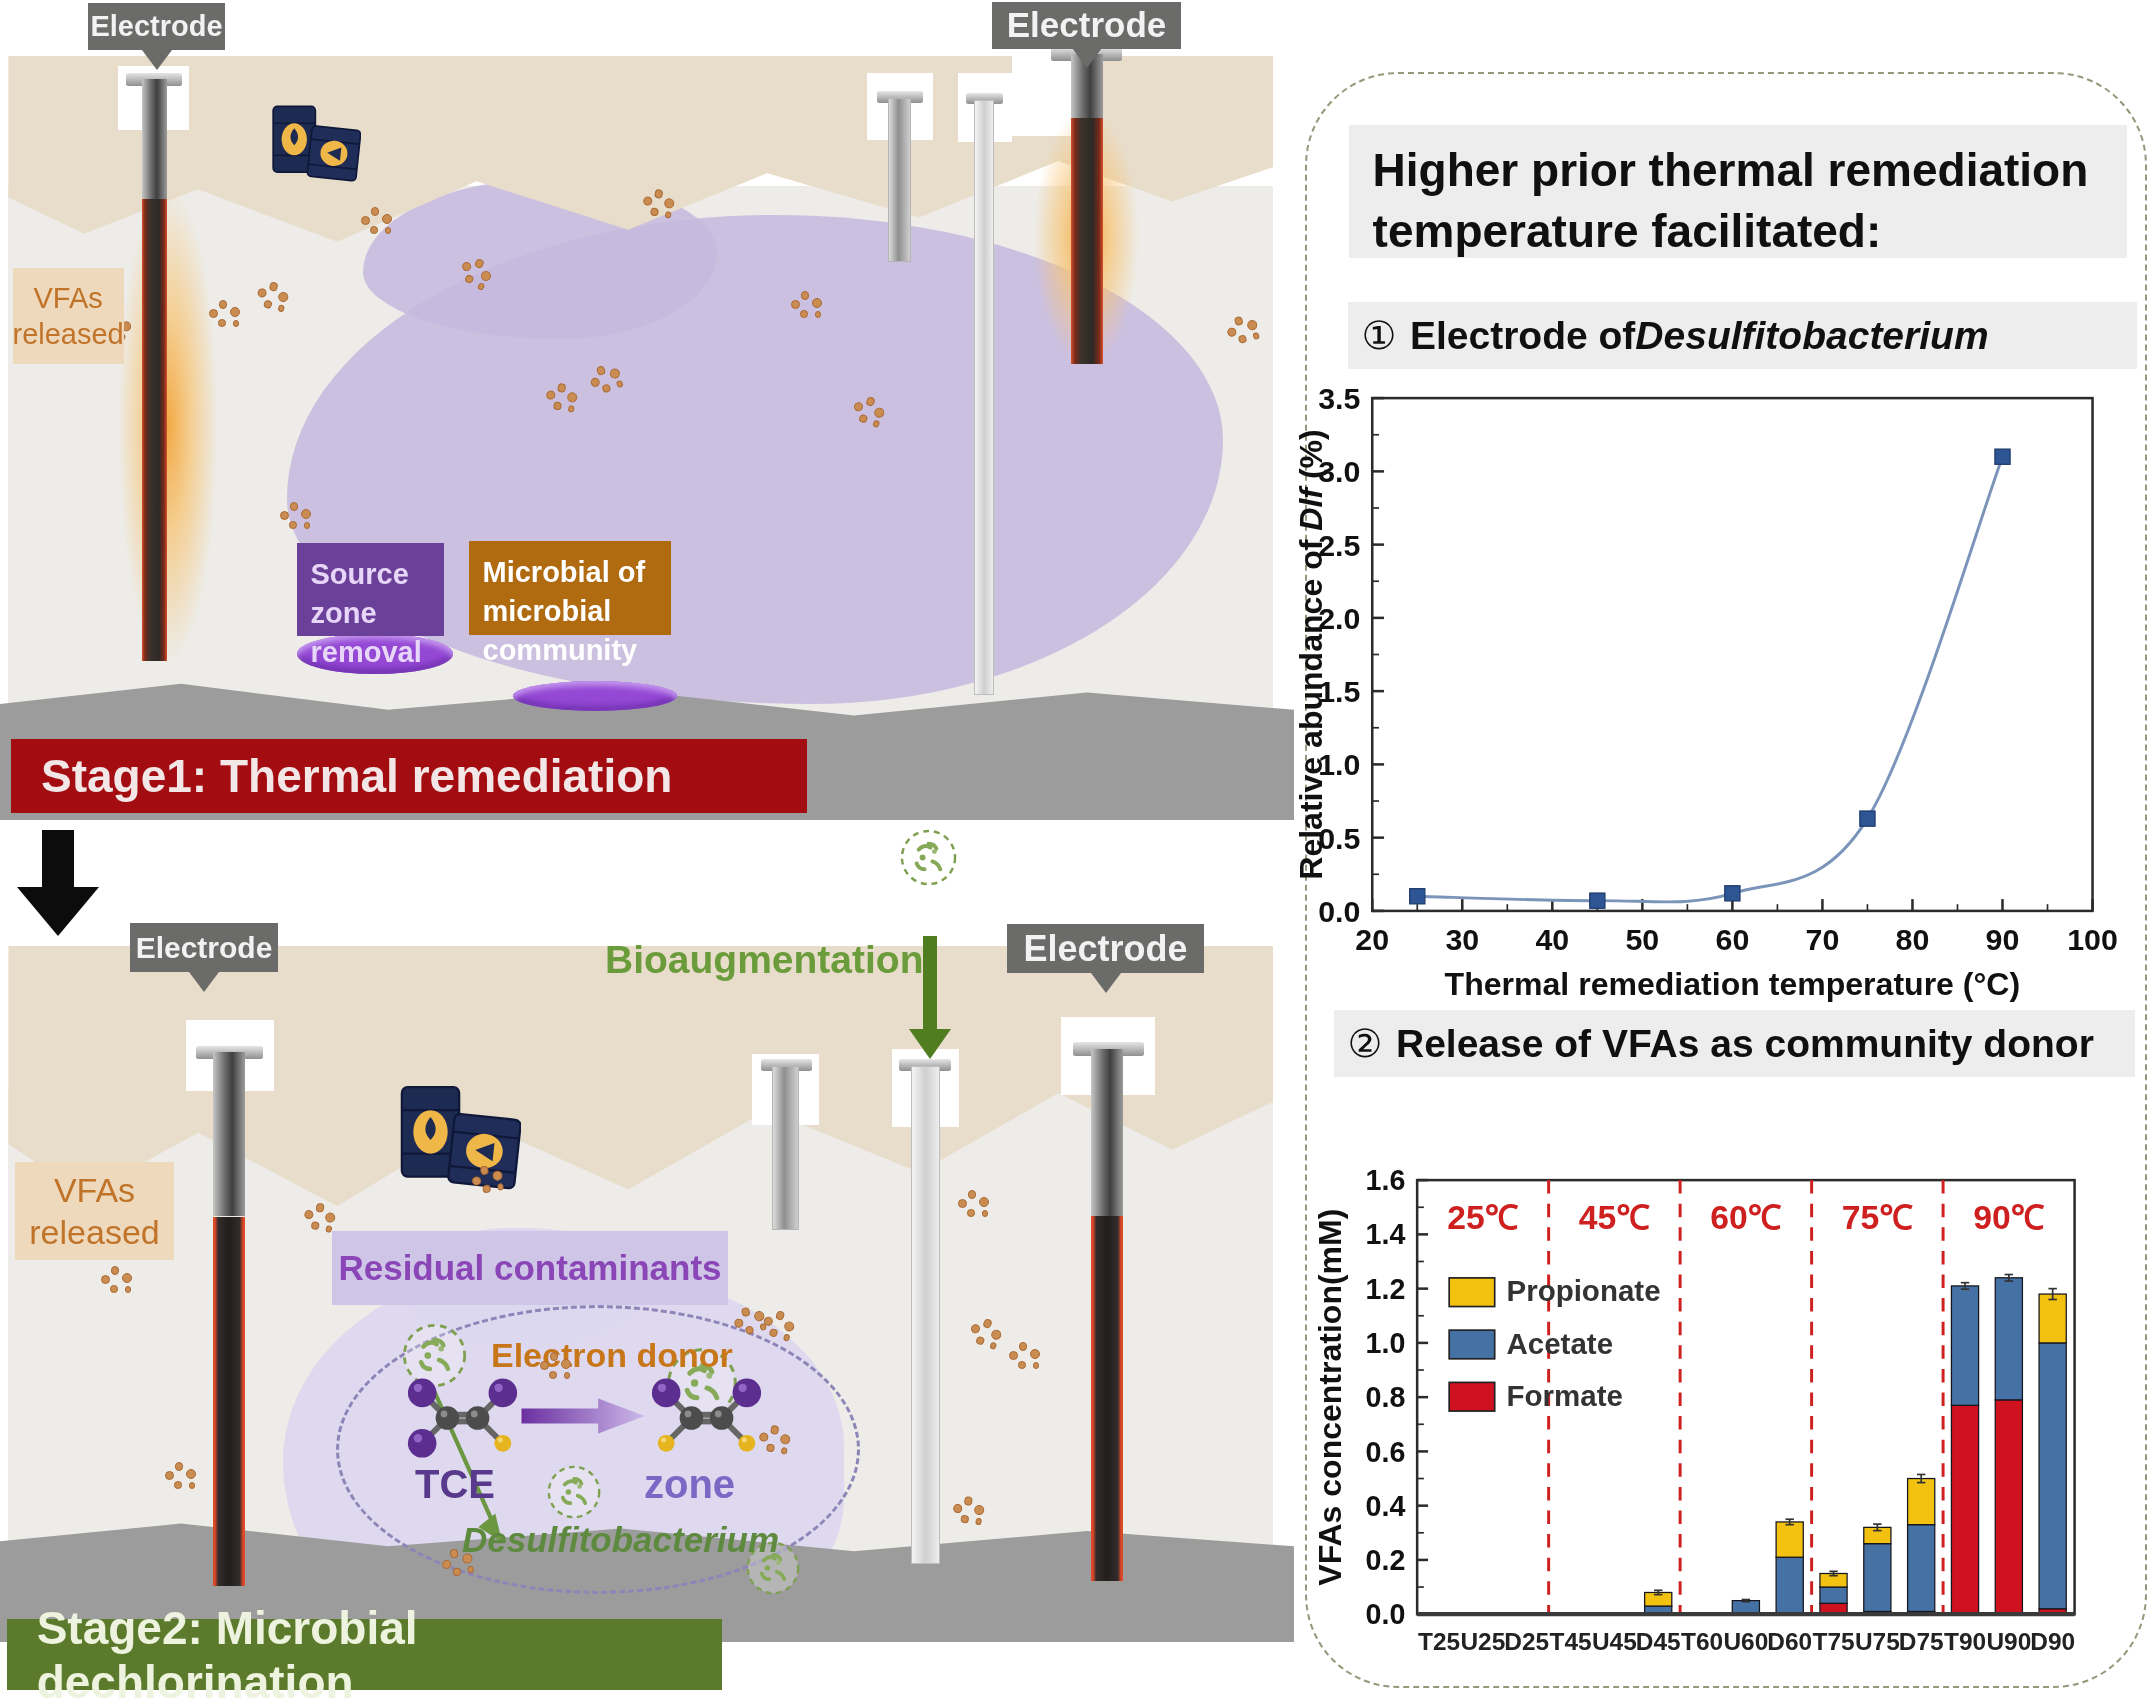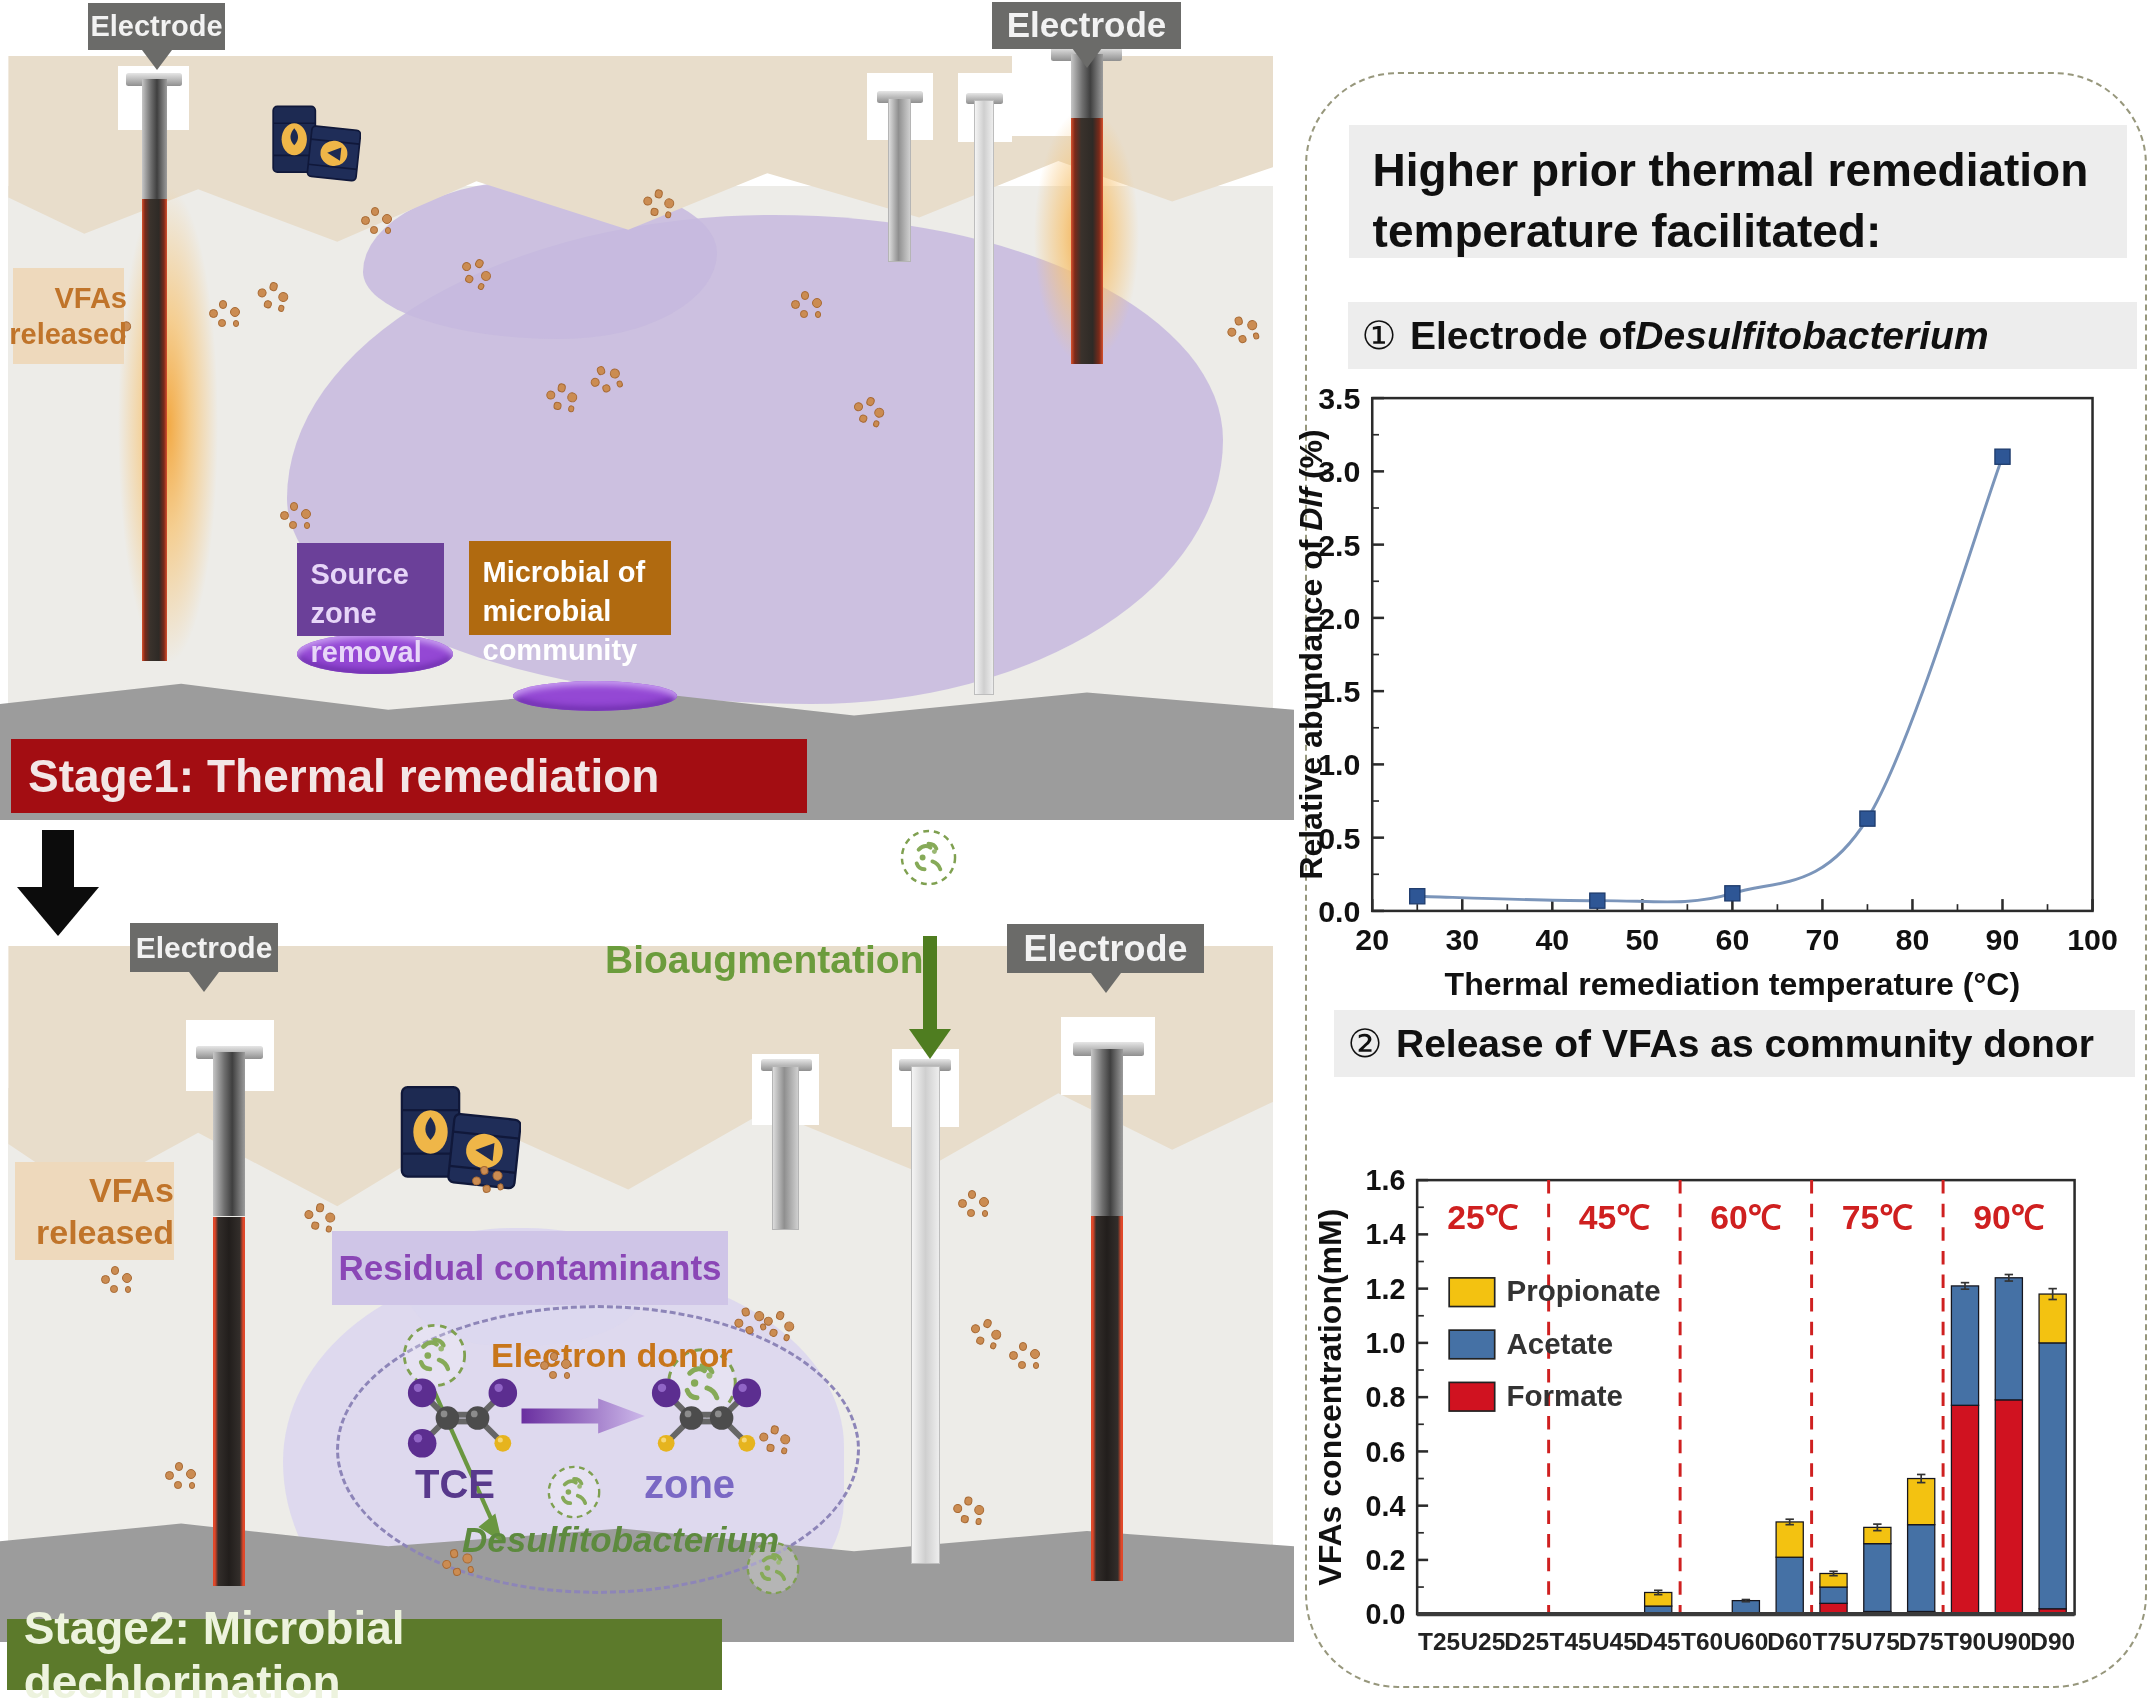--- a/index.html
+++ b/index.html
@@ -15,24 +15,24 @@
   .whitebox{background:#fff}
   .flange{background:linear-gradient(#e6e6e6,#8f8f8f);border-radius:2.5px}
   .rod-gray{background:linear-gradient(90deg,#c6c6c6,#707070 35%,#3f3f3f 60%,#9c9c9c)}
   .rod-hot{background:linear-gradient(90deg,#d8502c 0,#7a2a1a 12%,#3a322c 32%,#2e2a26 68%,#7a2a1a 88%,#d8502c 100%)}
   .rod-dark{background:linear-gradient(90deg,#e0482a 0,#e0482a 6%,#332e2b 16%,#221e1c 50%,#332e2b 84%,#e0482a 94%,#e0482a 100%)}
   .shaft-light{background:linear-gradient(90deg,#dcdcdc,#8f8f8f 45%,#cfcfcf);border:0.8px solid #b5b5b5;box-sizing:border-box}
   .shaft-pale{background:linear-gradient(90deg,#f4f4f4,#cfcfcf 50%,#ededed);border:0.8px solid #bdbdbd;box-sizing:border-box}
   .glow{background:radial-gradient(closest-side,rgba(243,166,60,.95),rgba(247,196,116,.75) 45%,rgba(250,228,185,0));border-radius:50%}
   .lbl{background:#6b6b69;color:#f2f2f2;display:flex;align-items:center;justify-content:center;font-weight:bold}
   .lbl::after{content:"";position:absolute;top:99%;left:50%;transform:translateX(-50%);border:15px solid transparent;border-top:20px solid #6b6b69;border-bottom:0}
-  .banner{display:flex;align-items:center;padding-left:17px;font-weight:bold;box-sizing:border-box}
+  .banner{display:flex;align-items:center;padding-left:30px;font-weight:bold;box-sizing:border-box}
   .banner1{background:#a30d12;color:#f3e6e6;font-size:46px}
   .banner2{background:#5c7a2b;color:#edf3de;font-size:46px}
-  .box-vfas{background:#eed9bc;color:#c0742a;font-weight:bold;text-align:right;display:flex;align-items:center;justify-content:center;line-height:1.25}
+  .box-vfas{background:#eed9bc;color:#c0742a;font-weight:normal;text-align:center;display:flex;align-items:center;justify-content:center;line-height:1.25}
   .box-source{background:#6b4099;color:#e7d6f8;font-size:29px;font-weight:bold;padding:11.8px 13.5px;line-height:1.35;box-sizing:border-box}
   .box-succ{background:#b06a10;color:#ffffff;font-size:29px;font-weight:bold;padding:11.8px 13.5px;line-height:1.35;box-sizing:border-box}
   .box-res{background:#cfc5e7;color:#8a46b6;font-size:35px;font-weight:bold;display:flex;align-items:center;justify-content:center}
   .bio-text{color:#6b9c3c;font-size:39px;font-weight:bold}
   .edonor{color:#c8761a;font-size:34px;font-weight:bold}
   .tce-t{color:#58398c;font-size:40px;font-weight:bold}
   .cdce-t{color:#7a68c4;font-size:40px;font-weight:bold}
   .desulf{color:#5d8a3e;font-size:35px;font-style:italic;font-weight:bold}
   .ellipse-dashed{border:3.4px dashed #8d85b8;border-radius:50%}
   .mol{width:37px;height:34px}

